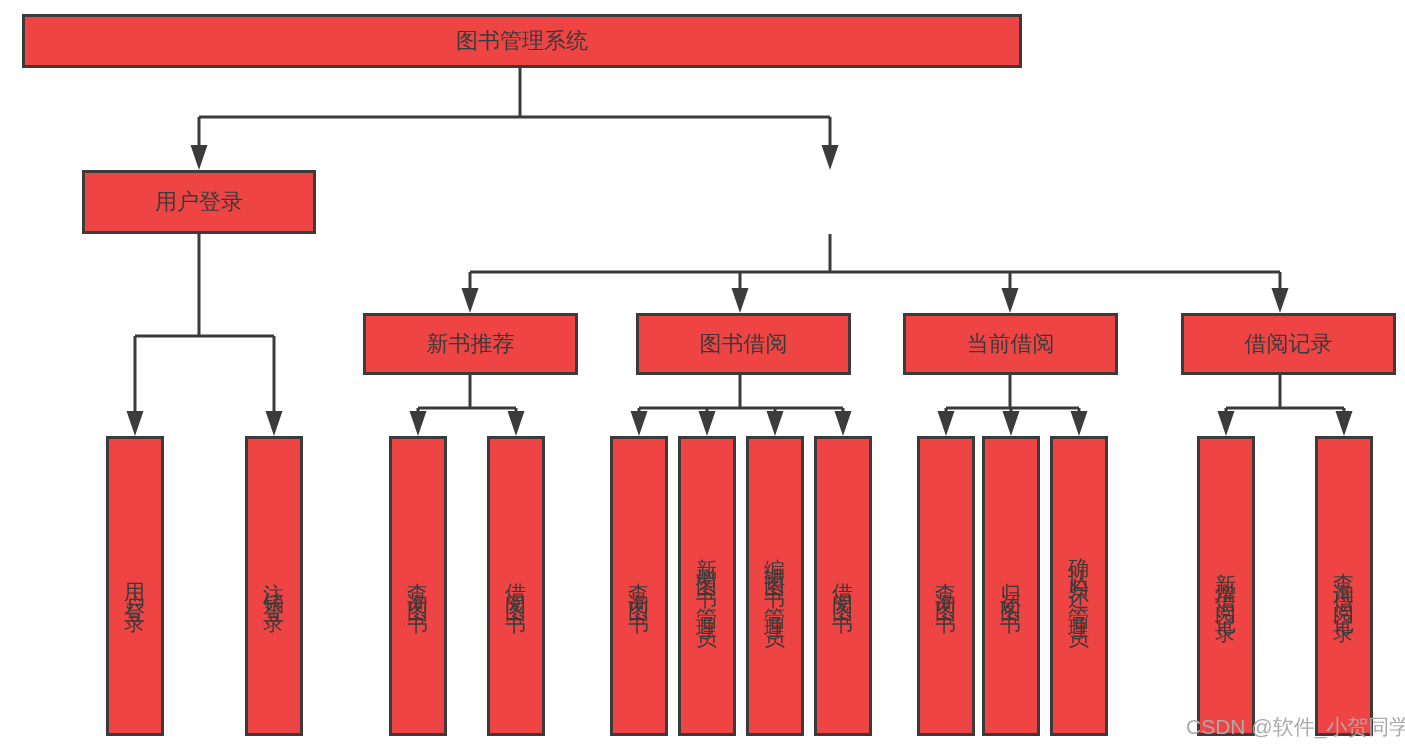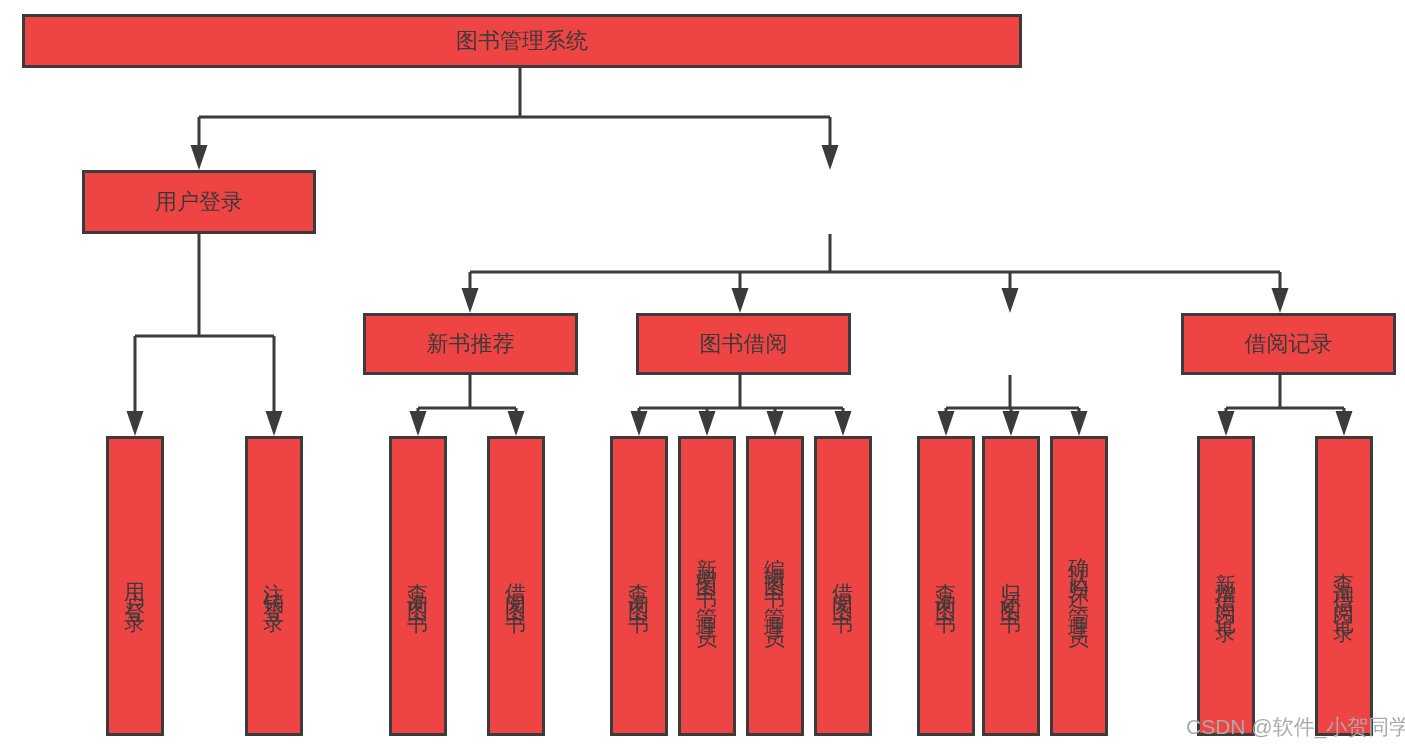--- a/index.html
+++ b/index.html
@@ -106,20 +106,23 @@
   <div class="hbox" style="left:82px;top:170px;width:234px;height:64px;">
     <span>用户登录</span>
   </div>
 
   <div class="hbox" style="left:363px;top:313px;width:215px;height:62px;align-items:center;">
     <span>新书推荐</span>
   </div>
   <div class="hbox" style="left:636px;top:313px;width:215px;height:62px;">
     <span>图书借阅</span>
   </div>
+  <div class="hbox" style="left:903px;top:313px;width:215px;height:62px;">
+    <span>当前借阅</span>
+  </div>
   <div class="hbox" style="left:1173px;top:313px;width:215px;height:62px;margin-left:8px;">
     <span>借阅记录</span>
   </div>
 
   <div class="vbox" style="left:106px;top:436px;width:58px;height:300px;">
     <span class="vtext">用户登录</span>
   </div>
   <div class="vbox" style="left:245px;top:436px;width:58px;height:300px;">
     <span class="vtext">注销登录</span>
   </div>

